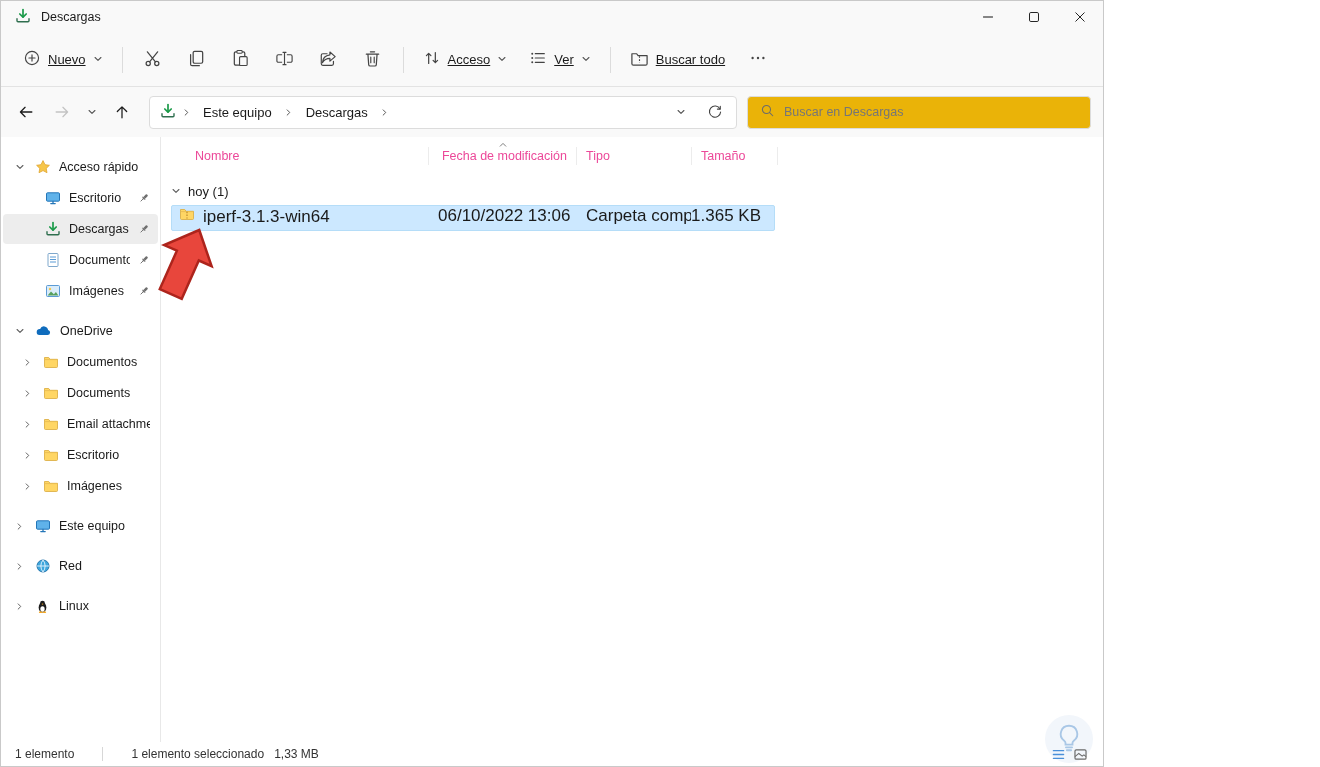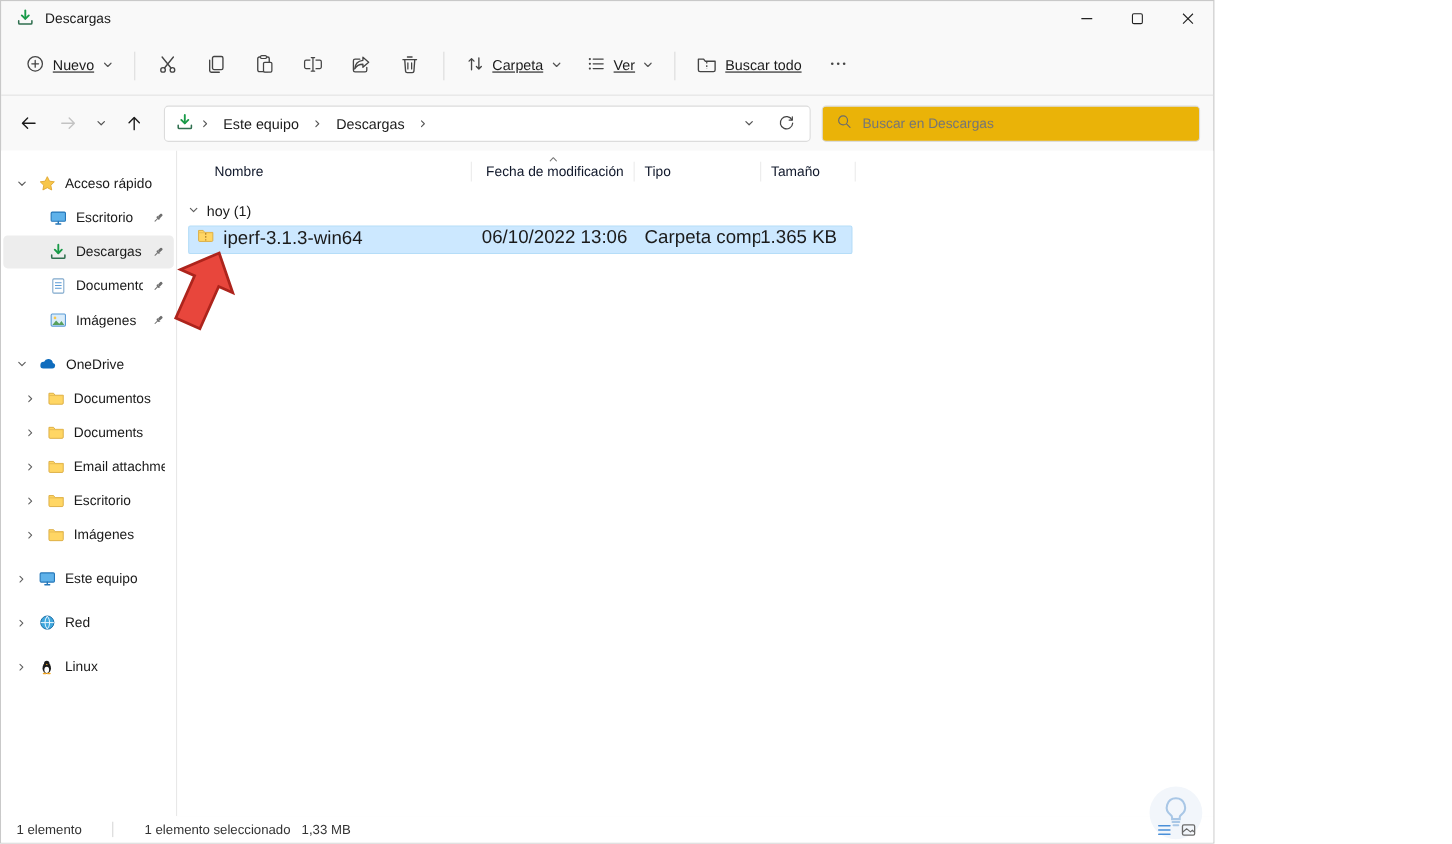--- a/index.html
+++ b/index.html
@@ -39,21 +39,21 @@
   .side-row.selected { background:#ededed; }
   .side-row.qchild { padding-left:42px; }
   .side-row.ochild { padding-left:20px; }
   .side-label { flex:1; white-space:nowrap; overflow:hidden; font-size:12.5px; }
   .side-gap { height:8px; }
   .chev { display:flex; align-items:center; width:12px; flex:0 0 12px; }
   .side-icon { display:flex; align-items:center; flex:0 0 16px; }
   .pin { margin-left:auto; display:flex; }
 
   .content { flex:1; position:relative; min-width:0; }
-  .col-headers { display:flex; height:30px; align-items:center; font-size:12.5px; color:#0f172a; padding-left:12px; margin-top:4px; }
+  .col-headers { display:flex; height:30px; align-items:center; font-size:12.5px; color:#ec4899; padding-left:12px; margin-top:4px; }
   .col { display:flex; align-items:center; height:18px; border-right:1px solid #ececec; padding:0 9px; position:relative; }
   .col.c-name { width:256px; padding-left:22px; }
   .col.c-date { width:148px;justify-content:flex-end; }
   .col.c-type { width:115px; }
   .col.c-size { width:86px; }
   .sort-caret { position:absolute; top:-9px; left:50%; transform:translateX(-50%); }
   .group-row { display:flex; align-items:center; gap:7px; padding-left:10px; margin-top:8px; height:24px; }
   .file-row { display:flex; align-items:flex-start; height:26px; width:604px; margin:2px 0 0 10px; background:#cce8ff; border:1px solid #b5ddf8; border-radius:2px; font-size:17px; }
   .cell-name { width:256px; display:flex; gap:8px; align-items:center; padding-left:7px; white-space:nowrap; overflow:hidden; }
   .cell-date { width:148px; padding-left:10px; }
@@ -154,21 +154,21 @@
             <path d="M3.5 5.5h13M7.8 3h4.4M5.2 5.5l.8 11a1.5 1.5 0 0 0 1.5 1.4h5a1.5 1.5 0 0 0 1.5-1.4l.8-11" fill="none" stroke="#444" stroke-width="1.3" stroke-linecap="round" stroke-linejoin="round"></path>
             <path d="M8.2 8.6v5.8M11.8 8.6v5.8" stroke="#444" stroke-width="1.2" stroke-linecap="round"></path>
           </svg></span>
       </div>
     <div class="tb-divider"></div>
     <div class="tb-btn">
       <span><svg width="18" height="18" viewBox="0 0 20 20">
             <path d="M6.3 16V4.8M3.8 7.3 6.3 4.8 8.8 7.3" fill="none" stroke="#444" stroke-width="1.35" stroke-linecap="round" stroke-linejoin="round"></path>
             <path d="M13.7 4v11.2M11.2 12.7l2.5 2.5 2.5-2.5" fill="none" stroke="#444" stroke-width="1.35" stroke-linecap="round" stroke-linejoin="round"></path>
           </svg></span>
-      <span>Carpeta</span>
+      <span>Acceso</span>
       <span><svg width="10" height="10" viewBox="0 0 12 12">
             <path d="M2.5 4.2 6 7.7l3.5-3.5" fill="none" stroke="#555" stroke-width="1.3" stroke-linecap="round" stroke-linejoin="round"></path>
           </svg></span>
     </div>
     <div class="tb-btn">
       <span><svg width="18" height="18" viewBox="0 0 20 20">
             <path d="M7 5.2h10M7 10h10M7 14.8h10" stroke="#444" stroke-width="1.35" stroke-linecap="round"></path>
             <circle cx="3.6" cy="5.2" r="1.1" fill="#444"></circle>
             <circle cx="3.6" cy="10" r="1.1" fill="#444"></circle>
             <circle cx="3.6" cy="14.8" r="1.1" fill="#444"></circle>

